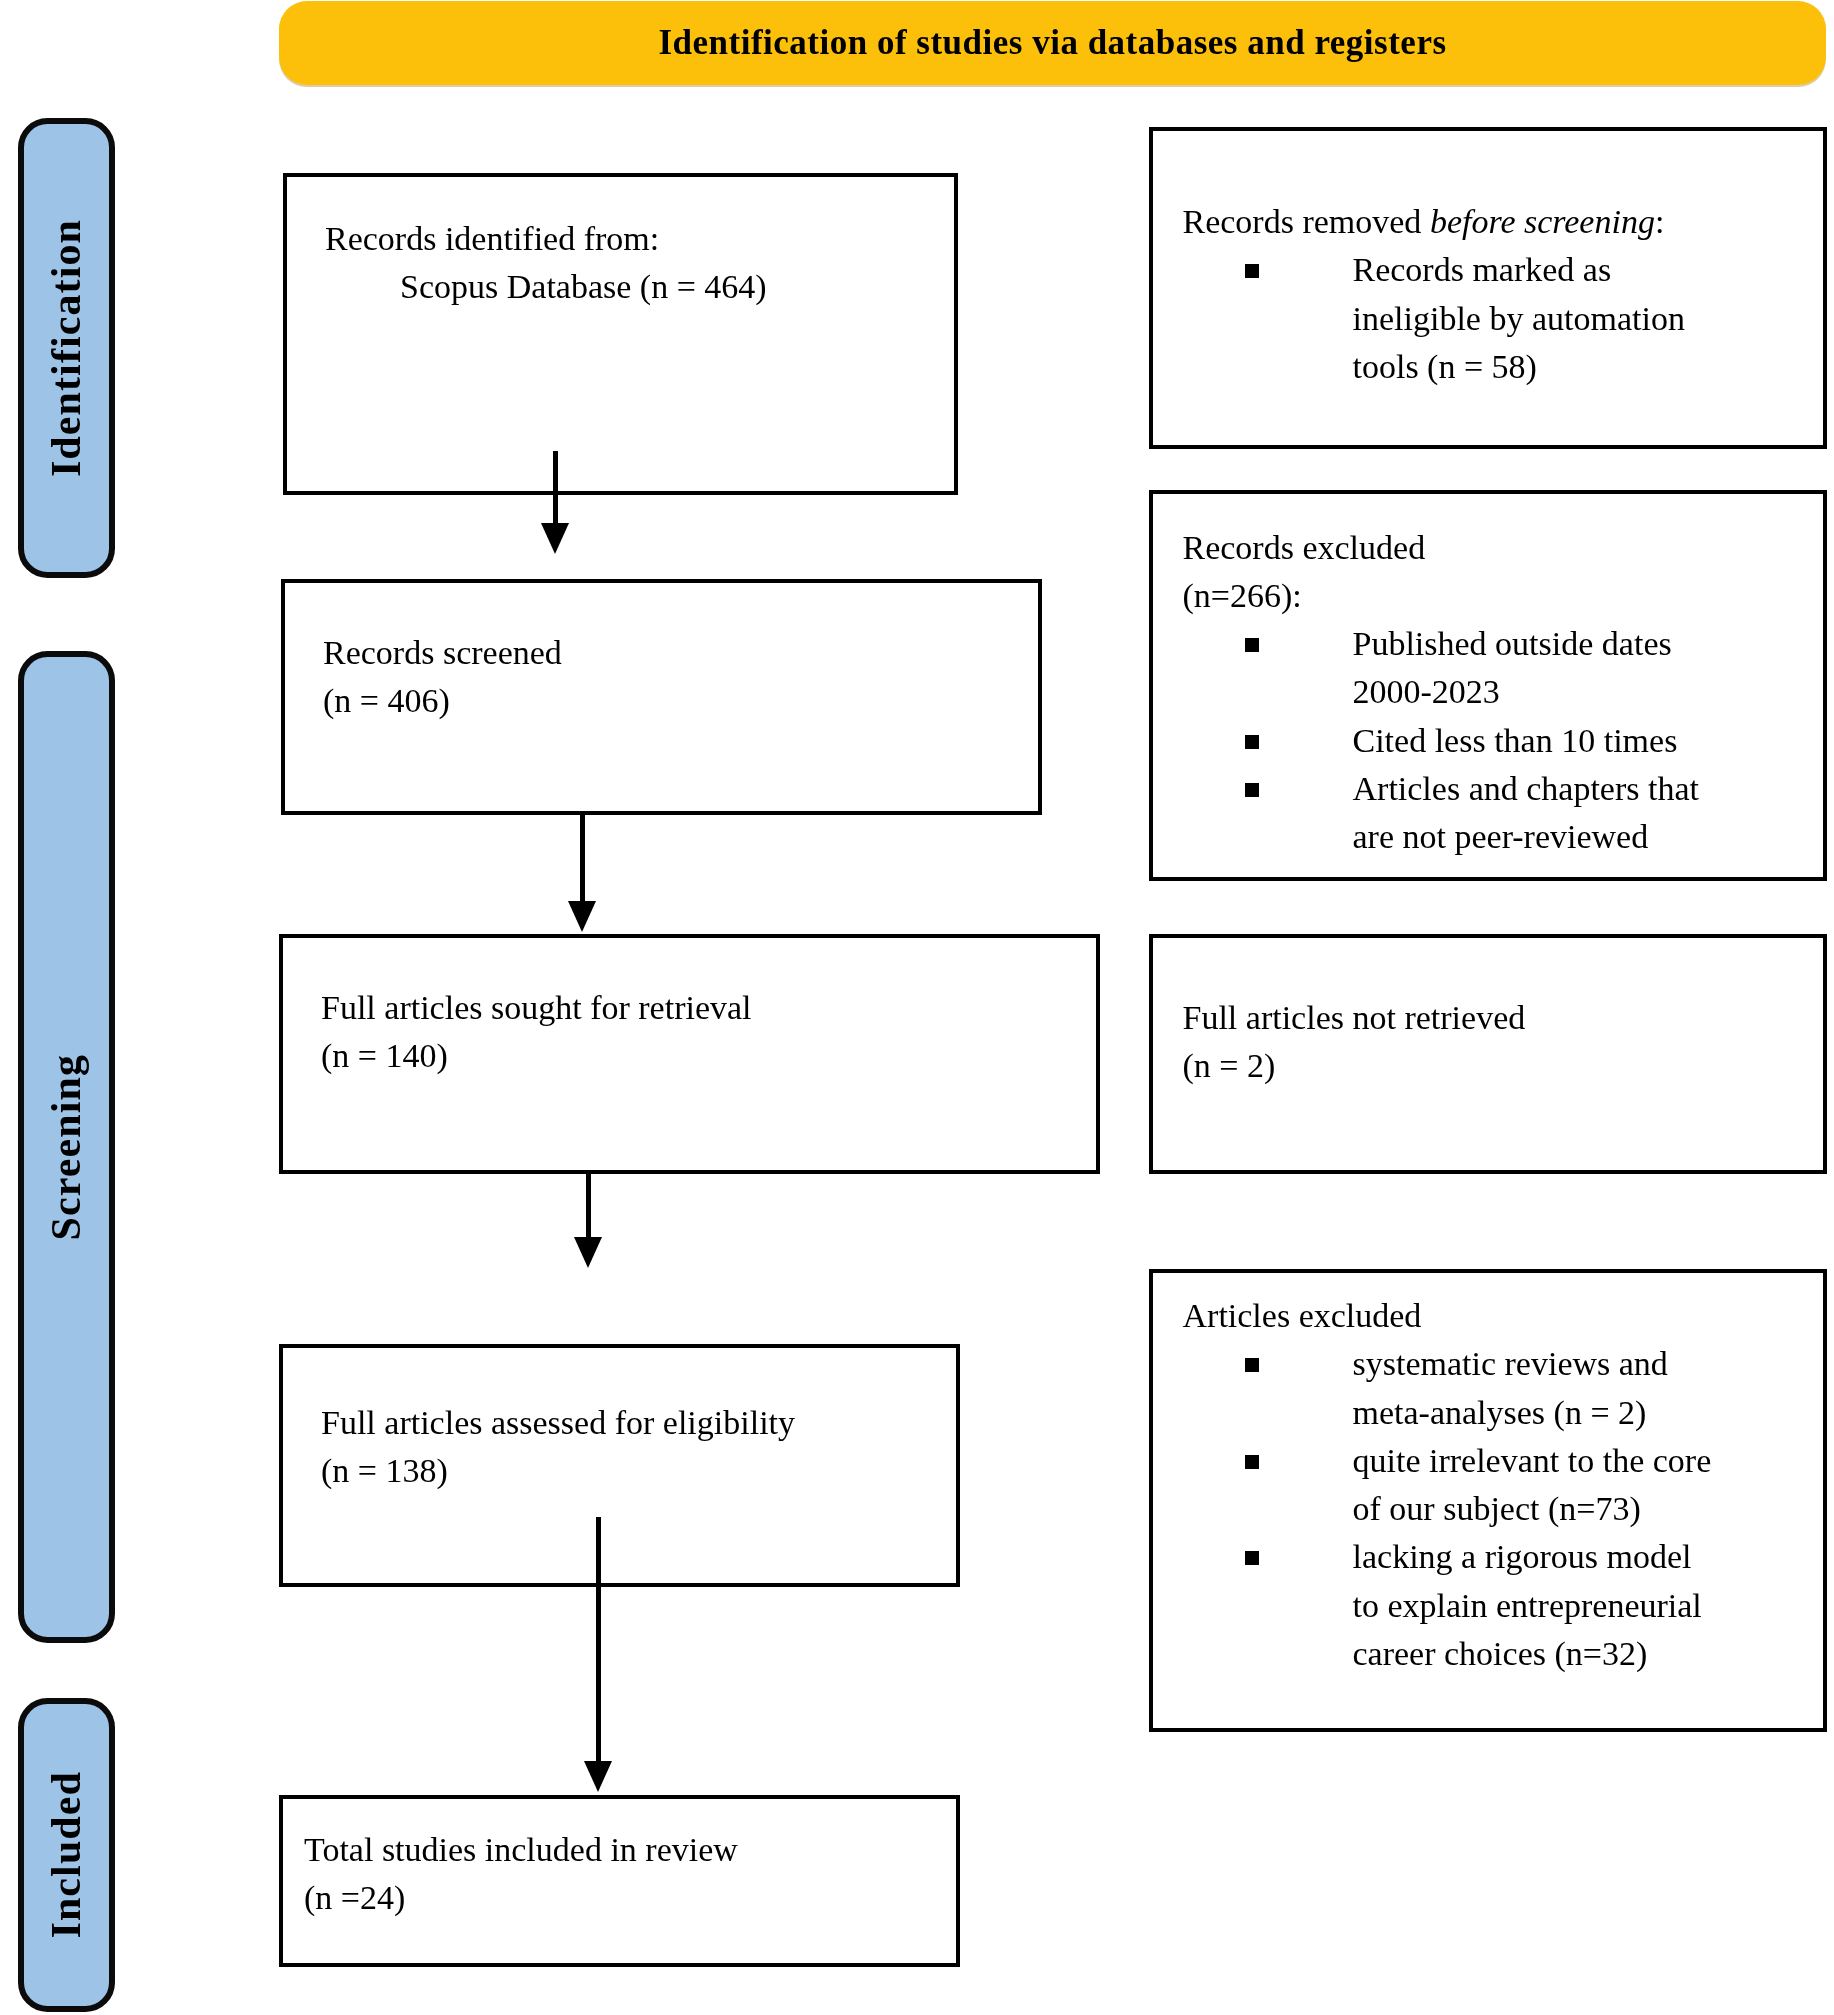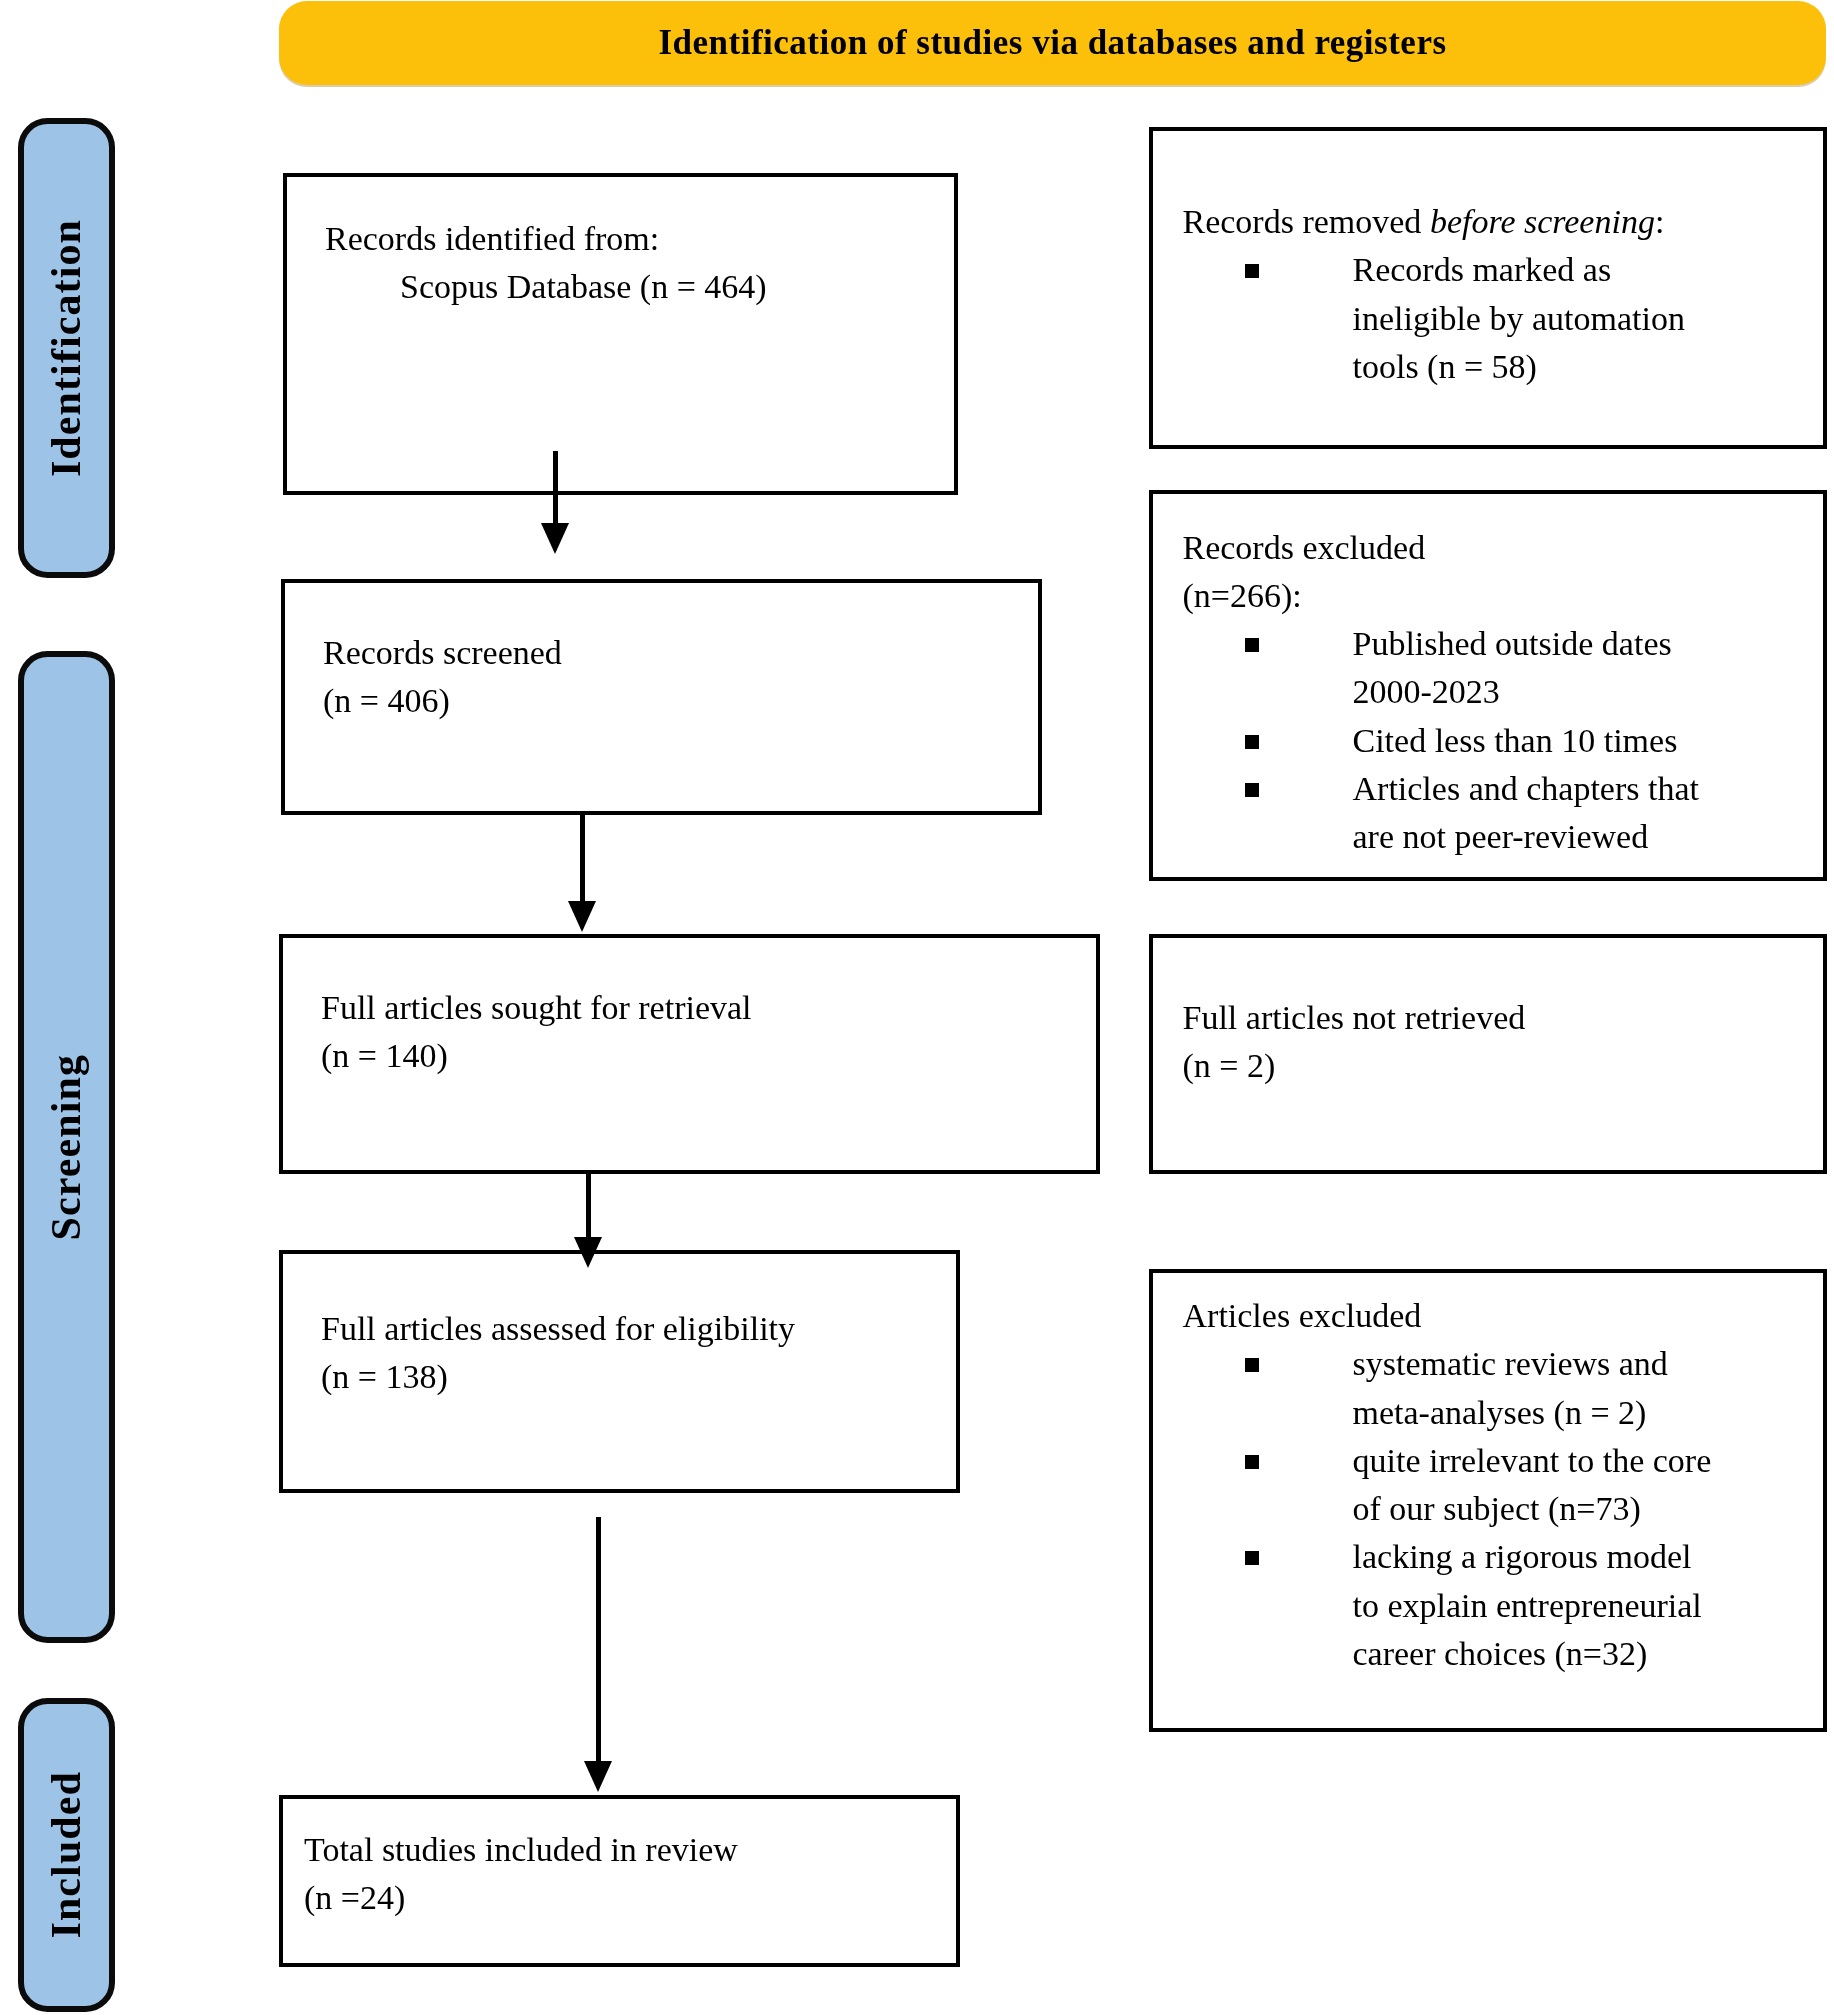--- a/index.html
+++ b/index.html
@@ -40,21 +40,21 @@
   .box {
     position:absolute; background:#fff;
     border:4.8px solid #000; box-sizing:border-box;
     font-size:34px; line-height:1.42;
   }
   .pre { white-space:pre-line; }
 
   .f1 { left:283px; top:127px;  width:675px; height:322px; padding:38px 27px 0 38px;margin-top:46px; }
   .f2 { left:281px; top:579px; width:761px; height:236px; padding:46px 27px 0 38px; }
   .f3 { left:279px; top:934px; width:821px; height:240px; padding:46px 27px 0 38px; }
-  .f4 { left:279px; top:1250px; width:681px; height:243px; padding:51px 27px 0 38px; }
+  .f4 { left:279px; top:1344px; width:681px; height:243px; padding:51px 27px 0 38px; }
   .f5 { left:279px; top:1795px; width:681px; height:172px; padding:27px 27px 0 21px; }
   .f1 .line2 { display:block; padding-left:75px; }
 
   .r1 { left:1149px; top:127px;  width:678px; height:322px; padding:67px 21.5px 0 29.5px; }
   .r2 { left:1149px; top:490px;  width:678px; height:391px; padding:29.5px 21.5px 0 29.5px; }
   .r3 { left:1149px; top:934px; width:678px; height:240px; padding:56px 21.5px 0 29.5px; }
   .r4 { left:1149px; top:1269px; width:678px; height:463px; padding:19px 21.5px 0 29.5px; }
   .ital { font-style:italic; }
 
   

